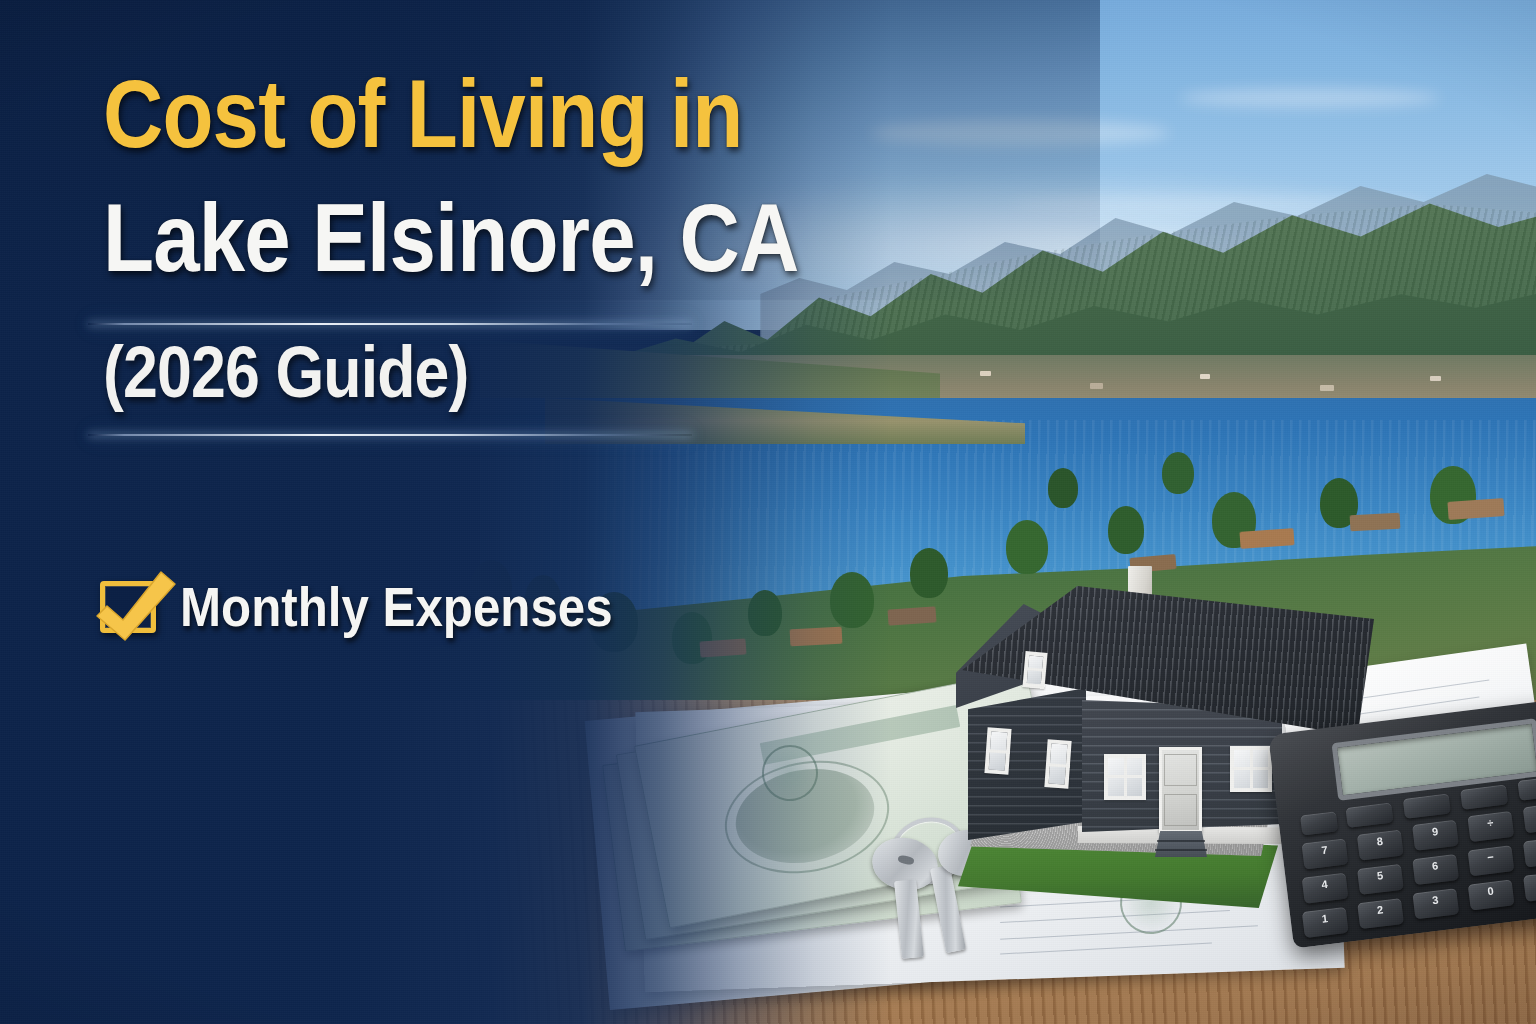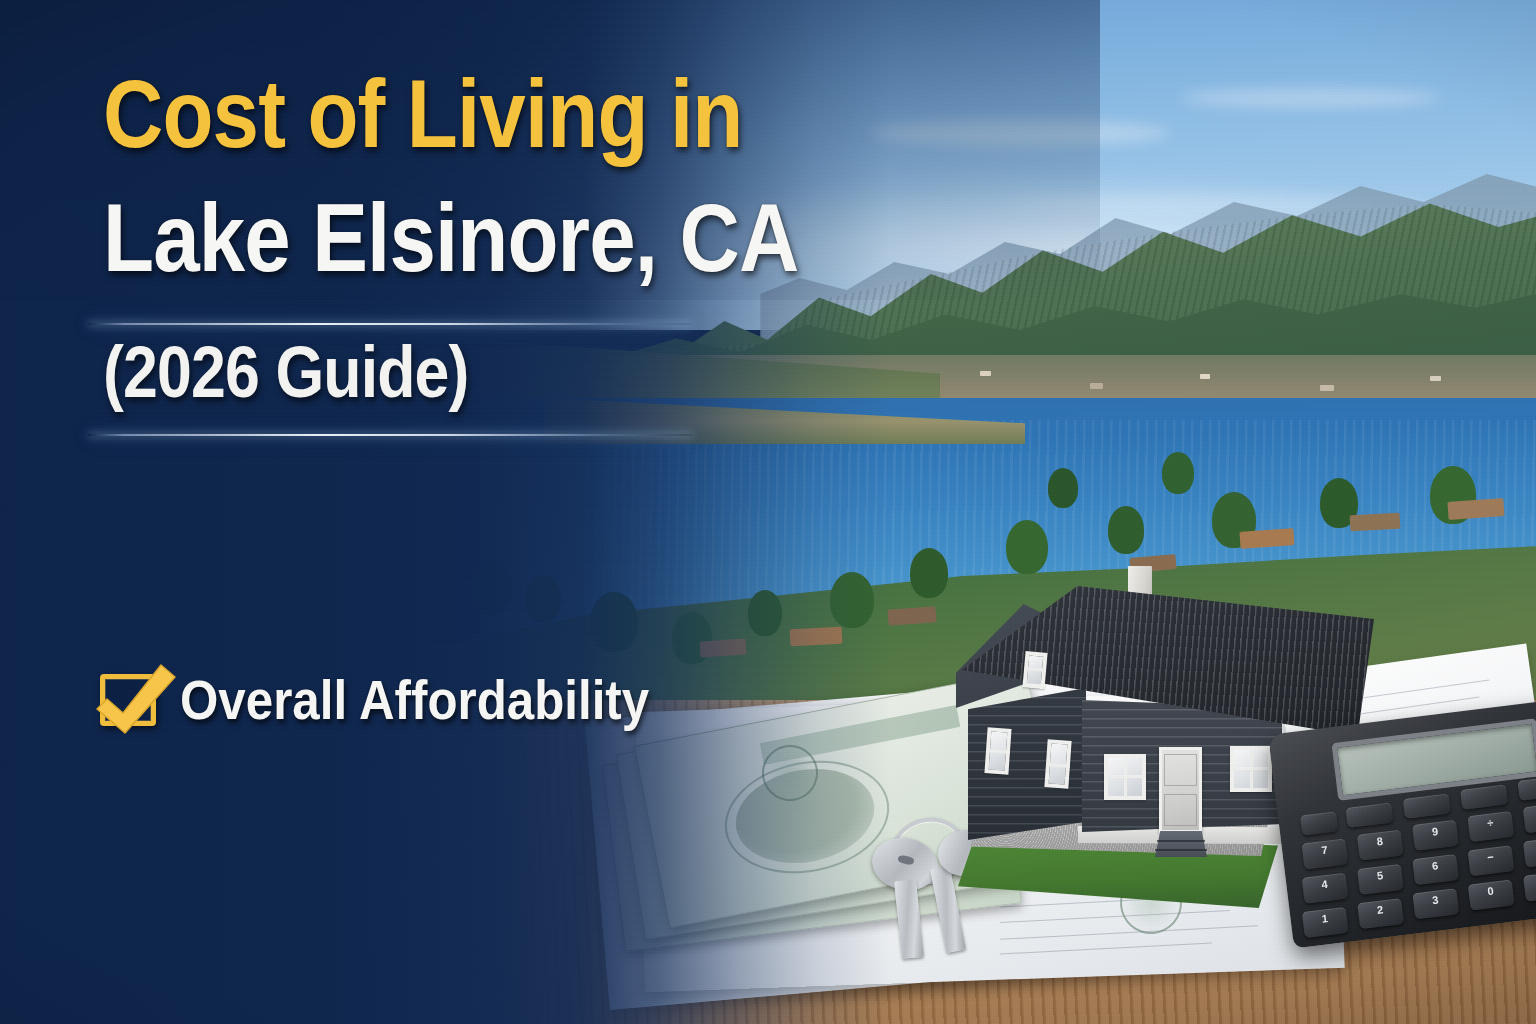--- a/index.html
+++ b/index.html
@@ -439,25 +439,25 @@
     <div class="title-line t1">Cost of Living in</div>
     <div class="title-line t2">Lake Elsinore, CA</div>
 
     <div class="divider d1"></div>
 
     <div class="title-line t3">(2026 Guide)</div>
 
     <div class="divider d2"></div>
 
 
-
-    <div class="check-row cr3">
+    <div class="check-row cr2">
       <div class="cbox">
         <svg width="78" height="72" viewBox="0 0 78 72" aria-hidden="true">
           <path d="M8 36 L24 50 L62 2 L76 14 L26 70 L-2 46 Z" fill="#F6C54A" stroke="#D9A52C" stroke-width="1.5" stroke-linejoin="round"></path>
         </svg>
       </div>
-      <div class="check-label">Overall Affordability</div>
+      <div class="check-label">Monthly Expenses</div>
     </div>
 
+
   </div>
 
 </div>
 
 </body></html>

